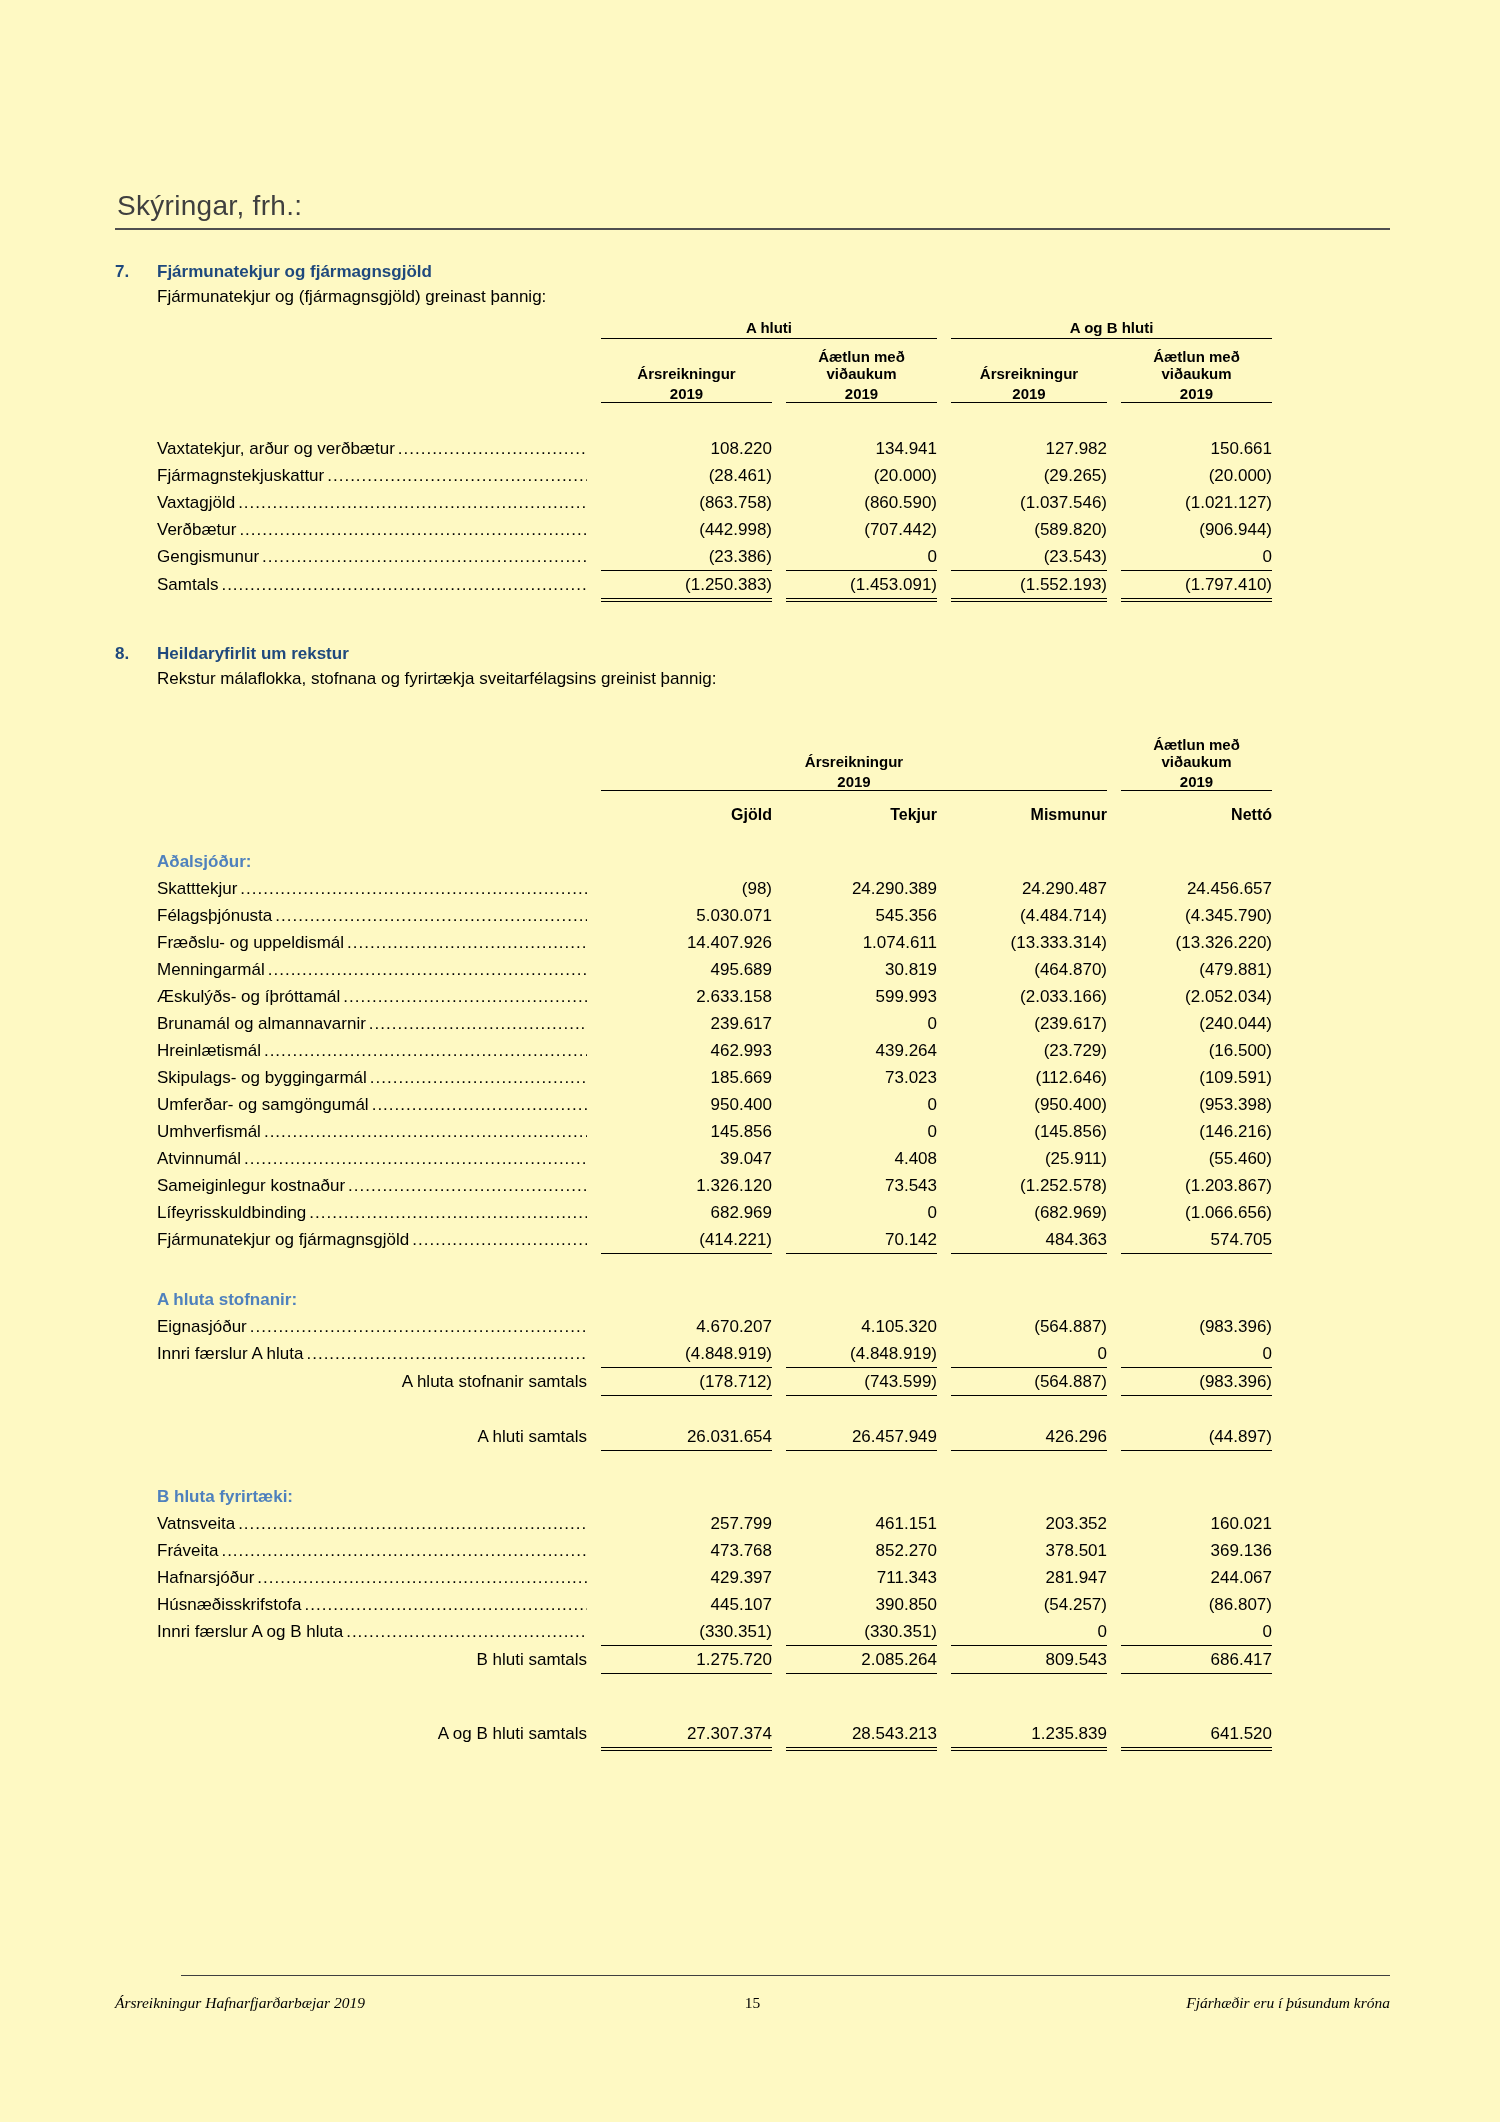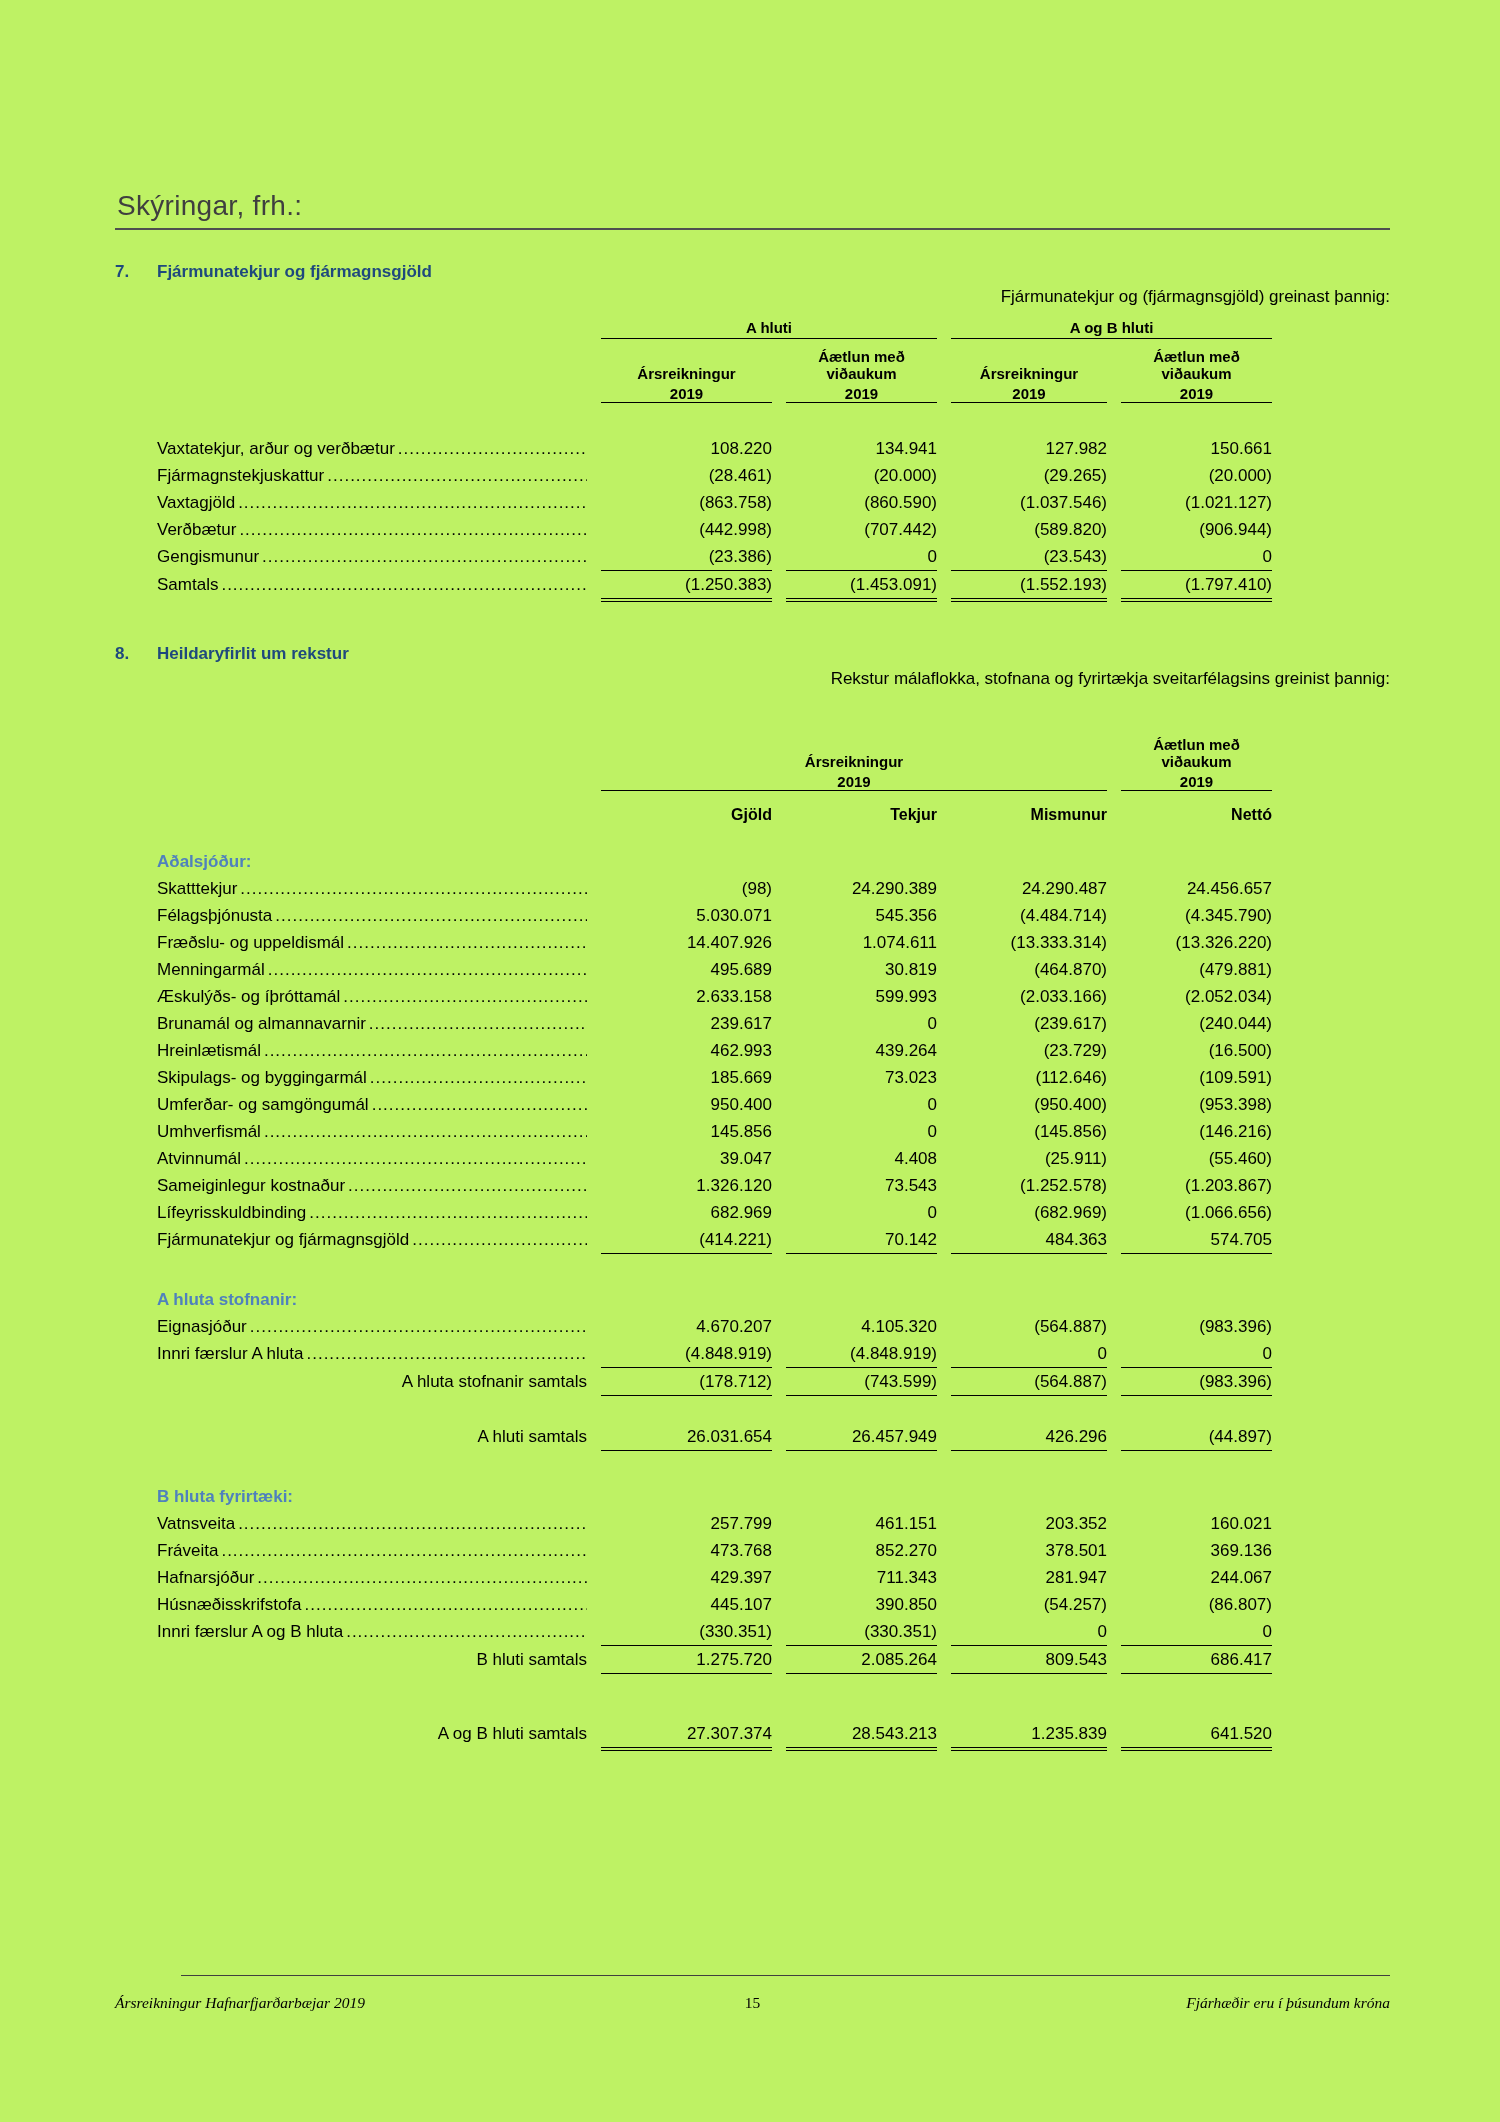--- a/index.html
+++ b/index.html
@@ -6,40 +6,40 @@
   html, body { margin: 0; padding: 0; background: #ffffff; }
   .page {
     position: relative;
     width: 1500px;
     height: 2122px;
     padding: 190px 110px 0 115px;
     font-family: "Liberation Sans", sans-serif;
     font-size: 17px;
     color: #000;
     overflow: hidden;
-    background: #bef264;
+    background: #fef9c3;
   }
   .page-title {
     font-size: 28px;
     font-weight: 400;
     color: #3f3f3f;
     margin: 0 0 6px 2px;
     letter-spacing: 0.3px;
   }
   .title-rule { border: none; border-top: 2px solid #4f4f4f; margin: 0 0 32px 0; }
 
   .sec { position: relative; padding-left: 42px; }
   .sec7 { margin-top: 0; }
   .sec8 { margin-top: 42px; }
   .sec-num {
     position: absolute; left: 0; top: 0;
     font-weight: bold; color: var(--section-heading, #1f497d);
   }
   .sec-heading { font-weight: bold; color: var(--section-heading, #1f497d); margin: 0; font-size: 17px; }
-  .sec-intro { margin: 5px 0 0 0; text-align: right; }
+  .sec-intro { margin: 5px 0 0 0; }
 
   .fin-table { width: 1115px; }
 
   
   .h-groups { display: grid; grid-template-columns: 430px 350px 335px; margin-top: 12px; }
   .h-grp {
     margin-left: 14px; text-align: center; font-weight: bold; font-size: 15px;
     padding-bottom: 2px; border-bottom: 1px solid #000;
   }
   .h-cols { display: grid; grid-template-columns: 430px 185px 165px 170px 165px; margin-top: 8px; }

